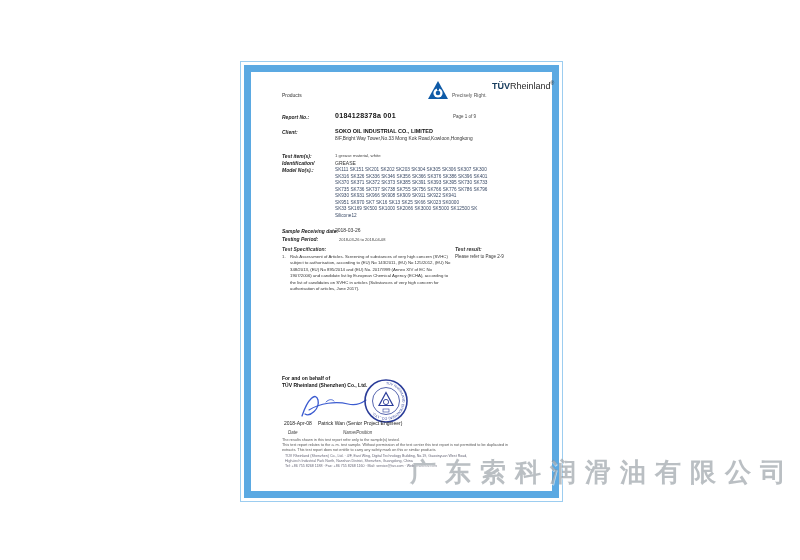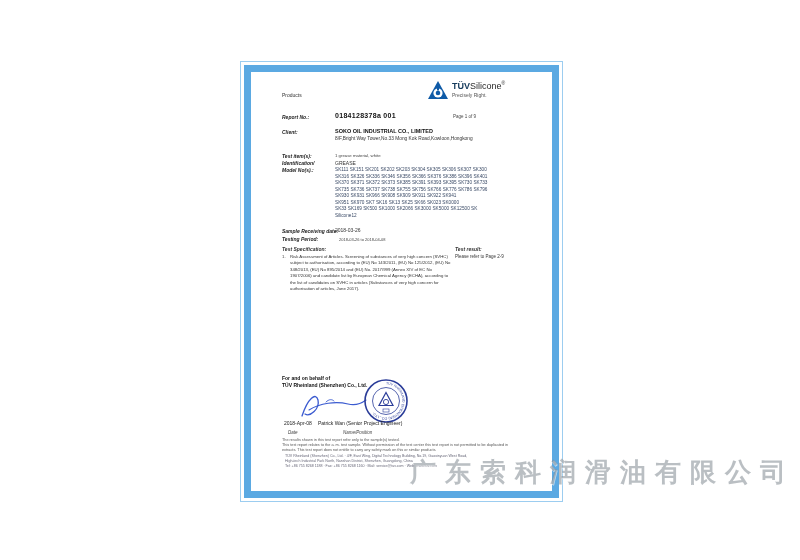--- a/index.html
+++ b/index.html
@@ -17,21 +17,21 @@
 
   .lbl  { font-size:5px; font-weight:bold; font-style:italic; color:#222; white-space:nowrap; }
   .val  { font-size:5px; color:#333; white-space:nowrap; }
   .val-sm { font-size:4.3px; color:#444; white-space:nowrap; }
 
   .products { left:31px; top:20px; font-size:5px; color:#333; }
 
   .logo { left:176px; top:8px; display:flex; align-items:flex-start; }
   .logo-text { margin-left:3px; }
   .brand-line { font-size:9px; color:#2a2a2a; letter-spacing:0; white-space:nowrap; }
-  .brand-tuv { font-weight:bold; color:#143a5c; }
+  .brand-tuv { font-weight:bold; color:#143a5c;margin-left:40px; }
   .brand-reg { font-size:5px; vertical-align:super; }
   .tagline { font-size:5px; color:#555; margin-top:1px; }
 
   .report-no { font-size:7px; font-weight:bold; color:#111; letter-spacing:0.3px; }
   .page-label { font-size:4.5px; color:#444; }
 
   .client-name { font-size:5.5px; font-weight:bold; color:#111; }
   .addr { font-size:4.8px; color:#333; }
 
   .model-block { left:84px; top:95px; width:200px; font-size:4.7px; line-height:6.5px;
@@ -73,21 +73,21 @@
 
         <div class="abs logo">
           <svg width="22" height="20" viewBox="0 0 22 20">
             <path d="M11 1 L21 19 L1 19 Z" fill="#0E5AA7"></path>
             <circle cx="11" cy="13" r="4.6" fill="#ffffff"></circle>
             <circle cx="11" cy="13" r="2.3" fill="#0E5AA7"></circle>
             <rect x="10" y="7.5" width="2" height="3" fill="#0E5AA7"></rect>
           </svg>
           <div class="logo-text">
             <div class="brand-line">
-              <span class="brand-tuv">TÜV</span><span>Silicone</span><span class="brand-reg">®</span>
+              <span class="brand-tuv">TÜV</span><span>Rheinland</span><span class="brand-reg">®</span>
             </div>
             <div class="tagline">Precisely Right.</div>
           </div>
         </div>
 
         <div class="abs lbl" style="left:31px; top:42px;">Report No.:</div>
         <div class="abs report-no" style="left:84px; top:40px;">0184128378a 001</div>
         <div class="abs page-label" style="left:202px; top:42px;">Page 1 of 9</div>
 
         <div class="abs lbl" style="left:31px; top:57px;">Client:</div>

